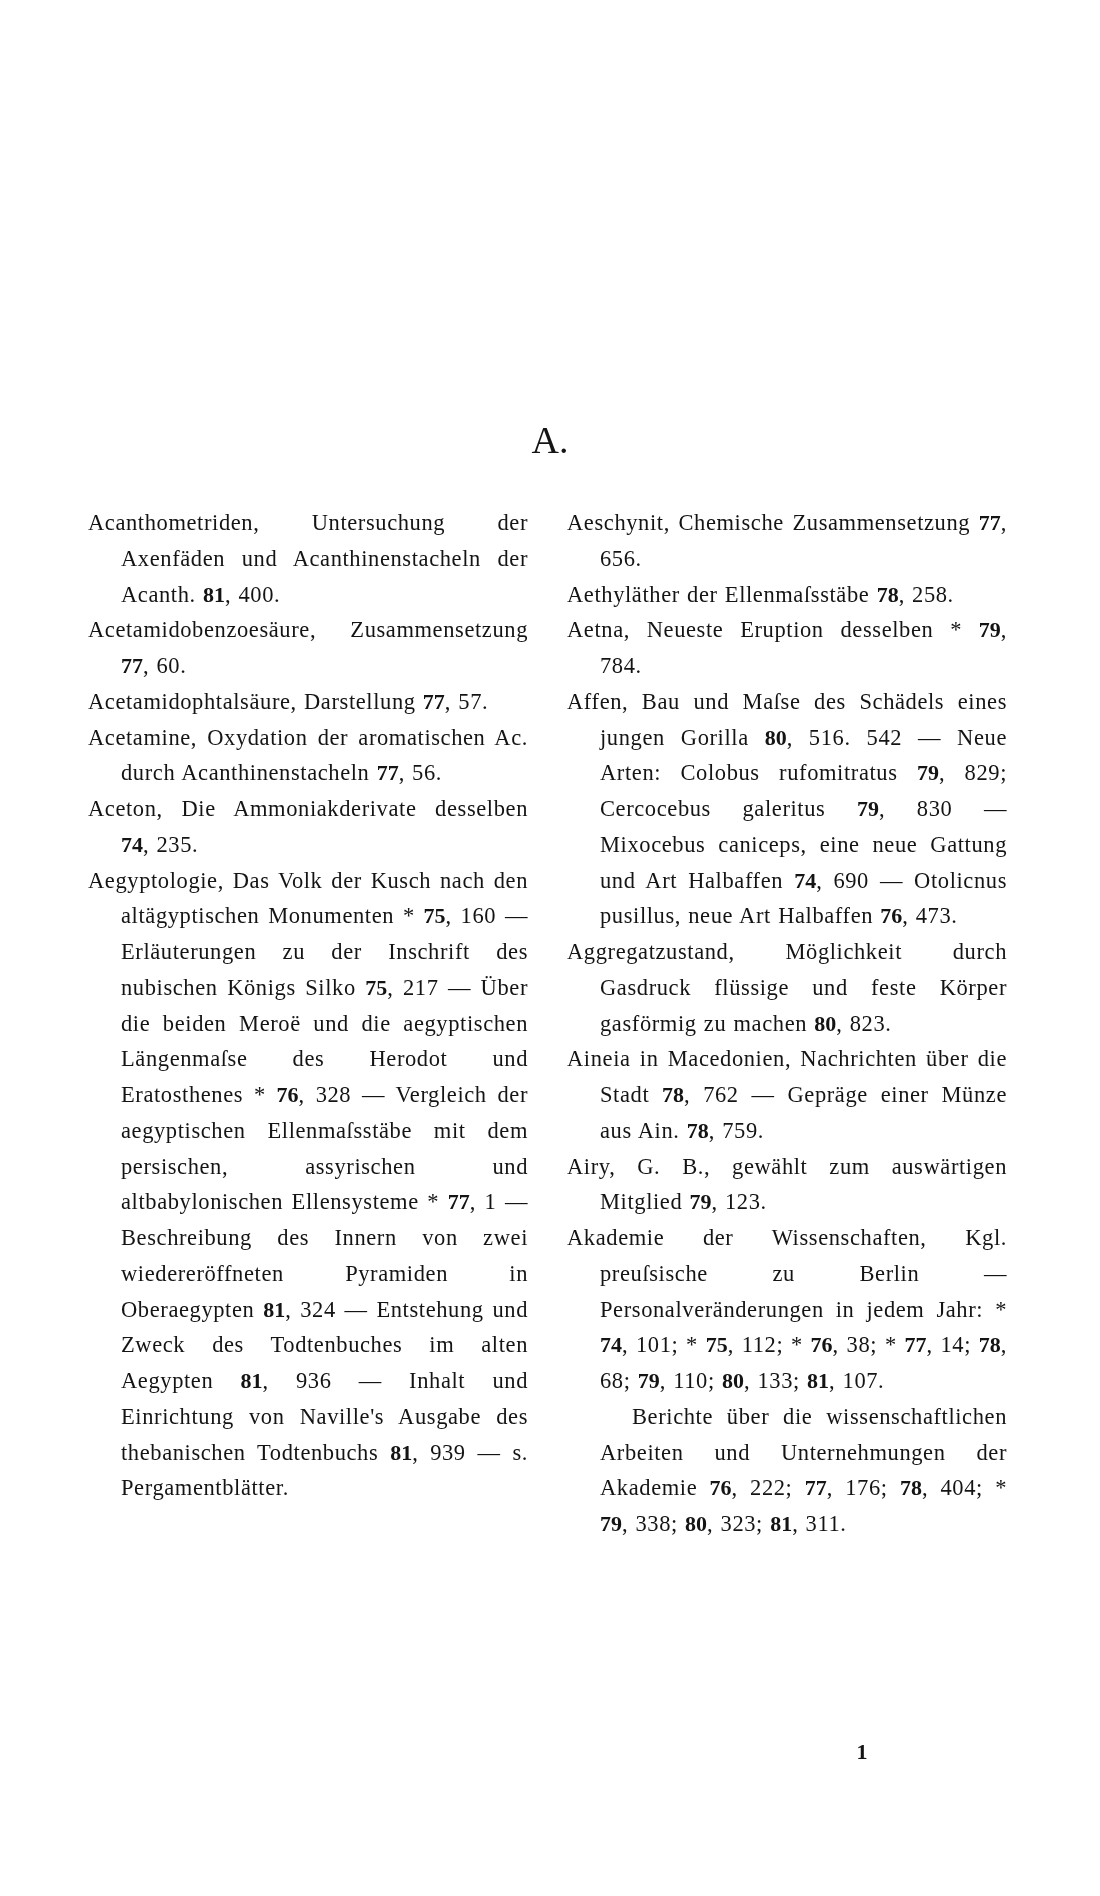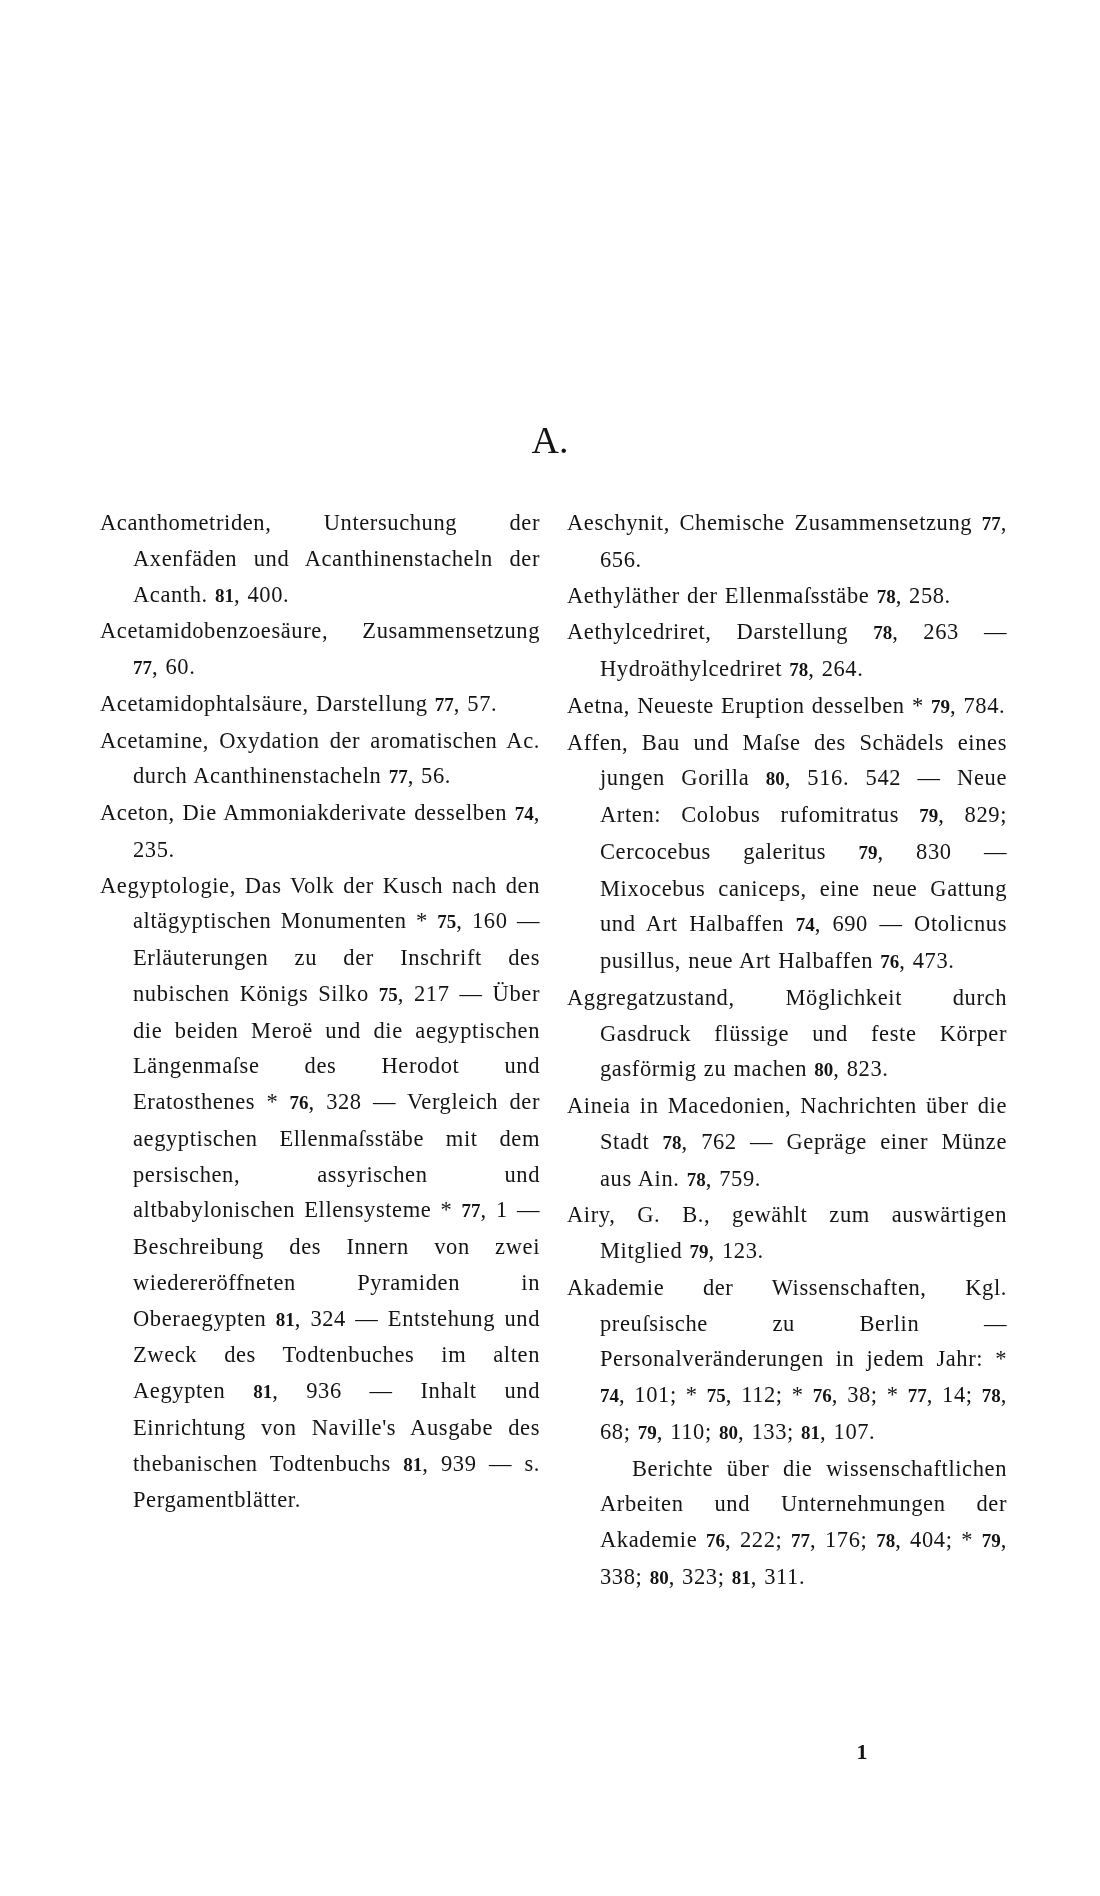--- a/index.html
+++ b/index.html
@@ -11,28 +11,28 @@
   }
   .letter-heading {
     position: absolute; left: 0; width: 1100px; top: 418px;
     text-align: center; font-size: 38px; line-height: 44px; font-weight: normal;
     margin: 0;
   }
   .column {
     position: absolute; top: 505px; width: 440px;
     font-size: 22.5px; line-height: 35.75px;
   }
-  .col-left { left: 88px; margin-left: 12px; }
+  .col-left { left: 88px; }
   .col-right { left: 567px; width: 440px; }
   .entry {
     margin: 0; padding-left: 33px; text-indent: -33px;
     text-align: justify; letter-spacing: 0.6px; word-spacing: 1px;
   }
   .entry.sub { padding-left: 33px; text-indent: 32px; font-family: Liberation Serif, serif; }
-  .vol { font-weight: bold; font-size: 19px; letter-spacing: 0; }
+  .vol { font-weight: bold; font-size: 22px; letter-spacing: 0; }
   .page-number {
     position: absolute; left: 852px; top: 1738px; width: 20px;
     text-align: center; font-size: 22px; font-weight: bold; line-height: 28px;
   }
 </style>
 </head>
 <body>
 
 <div class="page">
   <h1 class="letter-heading">A.</h1>
@@ -41,21 +41,20 @@
       <p class="entry"><span>Acanthometriden, Untersuchung der Axenfäden und Acanthinenstacheln der Acanth. </span><span class="vol">81</span><span>, 400.</span></p>
       <p class="entry"><span>Acetamidobenzoesäure, Zusammensetzung </span><span class="vol">77</span><span>, 60.</span></p>
       <p class="entry"><span>Acetamidophtalsäure, Darstellung </span><span class="vol">77</span><span>, 57.</span></p>
       <p class="entry"><span>Acetamine, Oxydation der aromatischen Ac. durch Acanthinenstacheln </span><span class="vol">77</span><span>, 56.</span></p>
       <p class="entry"><span>Aceton, Die Ammoniakderivate desselben </span><span class="vol">74</span><span>, 235.</span></p>
       <p class="entry"><span>Aegyptologie, Das Volk der Kusch nach den altägyptischen Monumenten * </span><span class="vol">75</span><span>, 160 — Erläuterungen zu der Inschrift des nubischen Königs Silko </span><span class="vol">75</span><span>, 217 — Über die beiden Meroë und die aegyptischen Längenmaſse des Herodot und Eratosthenes * </span><span class="vol">76</span><span>, 328 — Vergleich der aegyptischen Ellenmaſsstäbe mit dem persischen, assyrischen und altbabylonischen Ellensysteme * </span><span class="vol">77</span><span>, 1 — Beschreibung des Innern von zwei wiedereröffneten Pyramiden in Oberaegypten </span><span class="vol">81</span><span>, 324 — Entstehung und Zweck des Todtenbuches im alten Aegypten </span><span class="vol">81</span><span>, 936 — Inhalt und Einrichtung von Naville's Ausgabe des thebanischen Todtenbuchs </span><span class="vol">81</span><span>, 939 — s. Pergamentblätter.</span></p>
     </div>
   <div class="column col-right">
       <p class="entry"><span>Aeschynit, Chemische Zusammensetzung </span><span class="vol">77</span><span>, 656.</span></p>
       <p class="entry"><span>Aethyläther der Ellenmaſsstäbe </span><span class="vol">78</span><span>, 258.</span></p>
-      <p class="entry"><span>Aethylcedriret, Darstellung </span><span class="vol">78</span><span>, 263 — Hydroäthylcedriret </span><span class="vol">78</span><span>, 264.</span></p>
       <p class="entry"><span>Aetna, Neueste Eruption desselben * </span><span class="vol">79</span><span>, 784.</span></p>
       <p class="entry"><span>Affen, Bau und Maſse des Schädels eines jungen Gorilla </span><span class="vol">80</span><span>, 516. 542 — Neue Arten: Colobus rufomitratus </span><span class="vol">79</span><span>, 829; Cercocebus galeritus </span><span class="vol">79</span><span>, 830 — Mixocebus caniceps, eine neue Gattung und Art Halbaffen </span><span class="vol">74</span><span>, 690 — Otolicnus pusillus, neue Art Halbaffen </span><span class="vol">76</span><span>, 473.</span></p>
       <p class="entry"><span>Aggregatzustand, Möglichkeit durch Gasdruck flüssige und feste Körper gasförmig zu machen </span><span class="vol">80</span><span>, 823.</span></p>
       <p class="entry"><span>Aineia in Macedonien, Nachrichten über die Stadt </span><span class="vol">78</span><span>, 762 — Gepräge einer Münze aus Ain. </span><span class="vol">78</span><span>, 759.</span></p>
       <p class="entry"><span>Airy, G. B., gewählt zum auswärtigen Mitglied </span><span class="vol">79</span><span>, 123.</span></p>
       <p class="entry"><span>Akademie der Wissenschaften, Kgl. preuſsische zu Berlin — Personalveränderungen in jedem Jahr: * </span><span class="vol">74</span><span>, 101; * </span><span class="vol">75</span><span>, 112; * </span><span class="vol">76</span><span>, 38; * </span><span class="vol">77</span><span>, 14; </span><span class="vol">78</span><span>, 68; </span><span class="vol">79</span><span>, 110; </span><span class="vol">80</span><span>, 133; </span><span class="vol">81</span><span>, 107.</span></p>
       <p class="entry sub"><span>Berichte über die wissenschaftlichen Arbeiten und Unternehmungen der Akademie </span><span class="vol">76</span><span>, 222; </span><span class="vol">77</span><span>, 176; </span><span class="vol">78</span><span>, 404; * </span><span class="vol">79</span><span>, 338; </span><span class="vol">80</span><span>, 323; </span><span class="vol">81</span><span>, 311.</span></p>
     </div>
 
   <div class="page-number">1</div>

